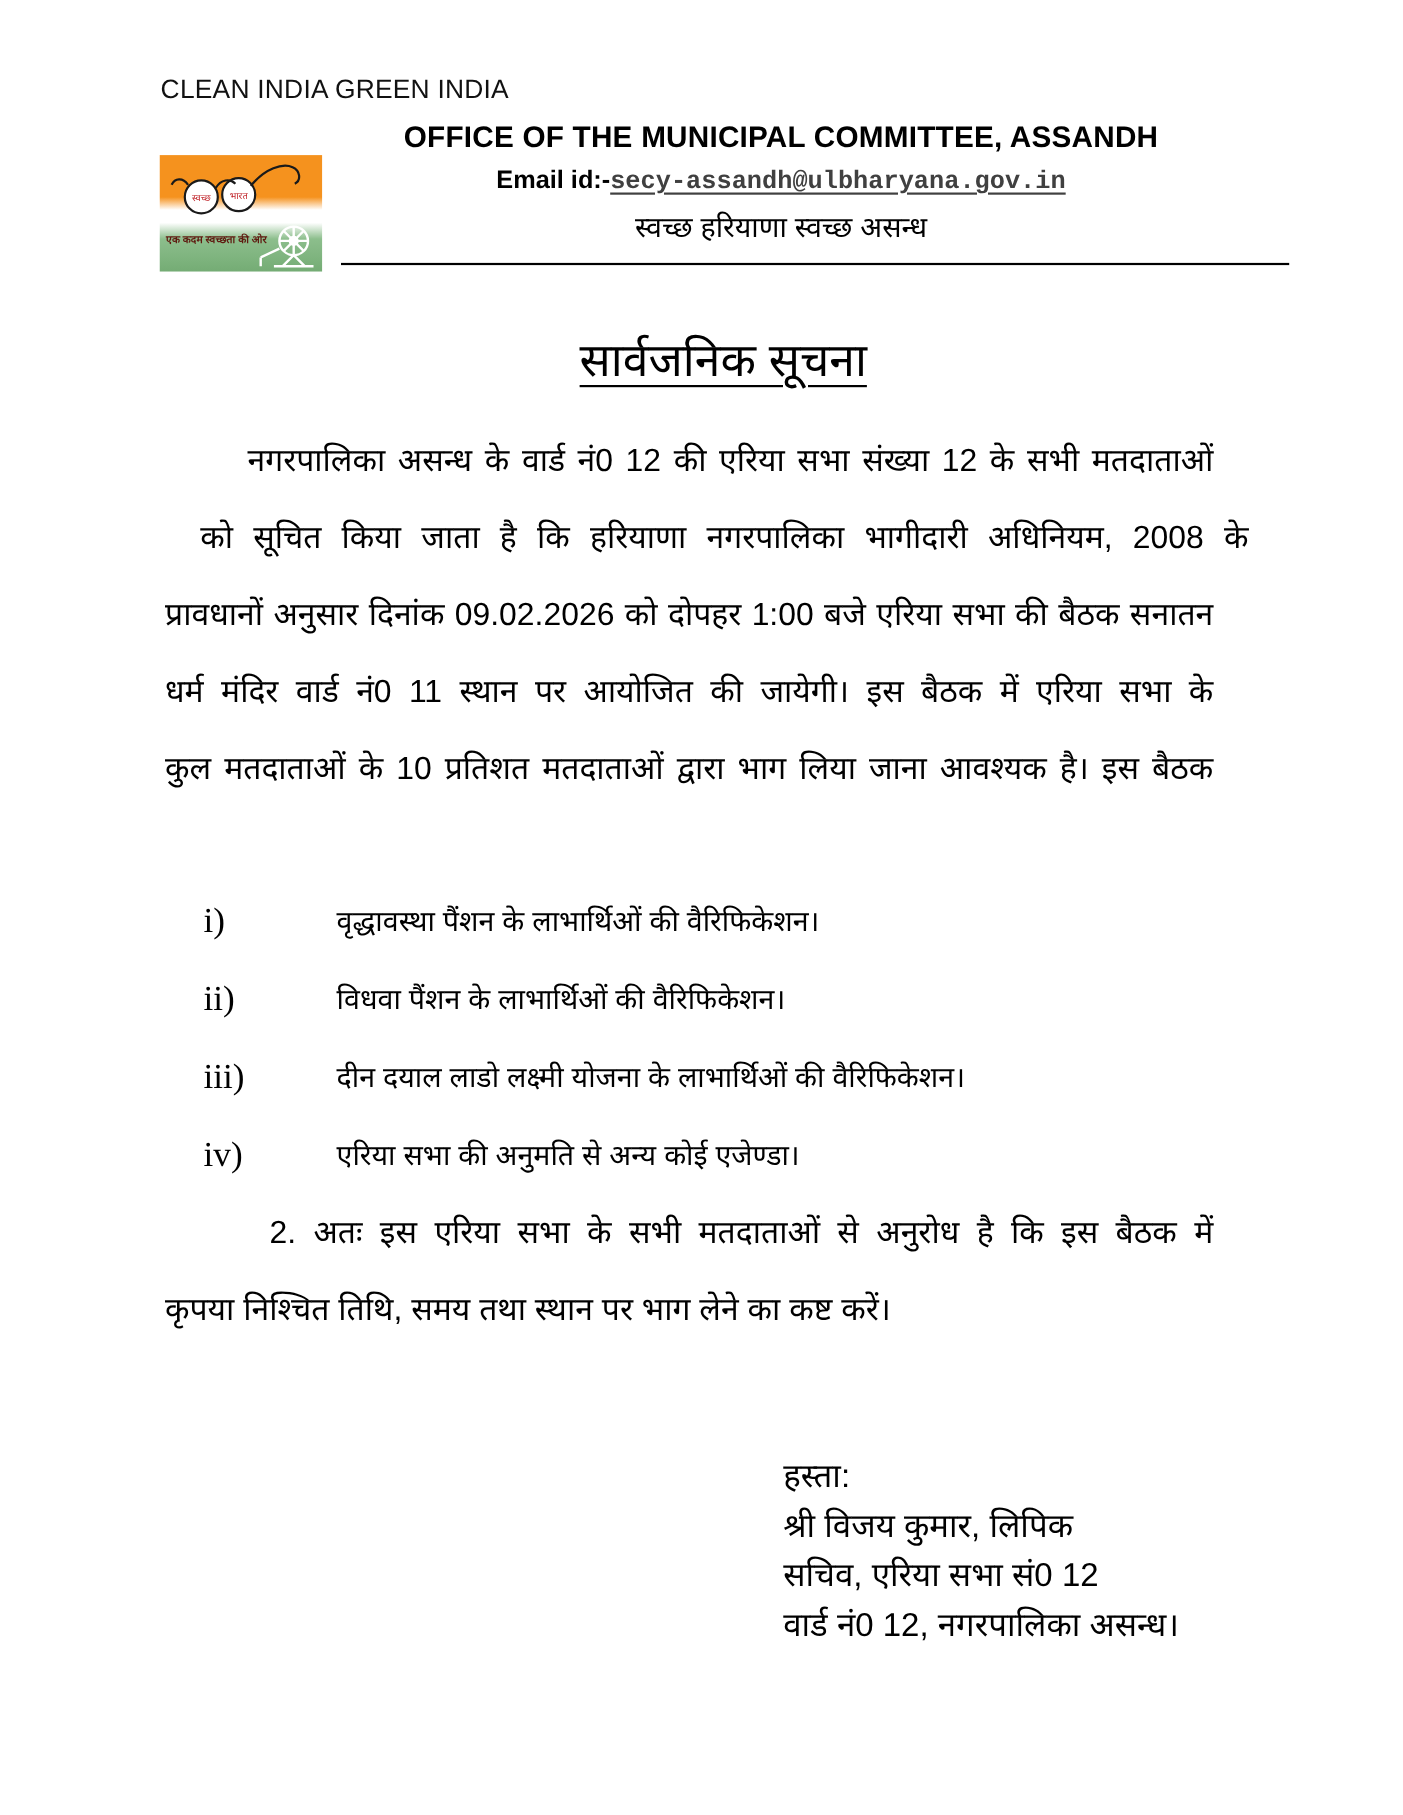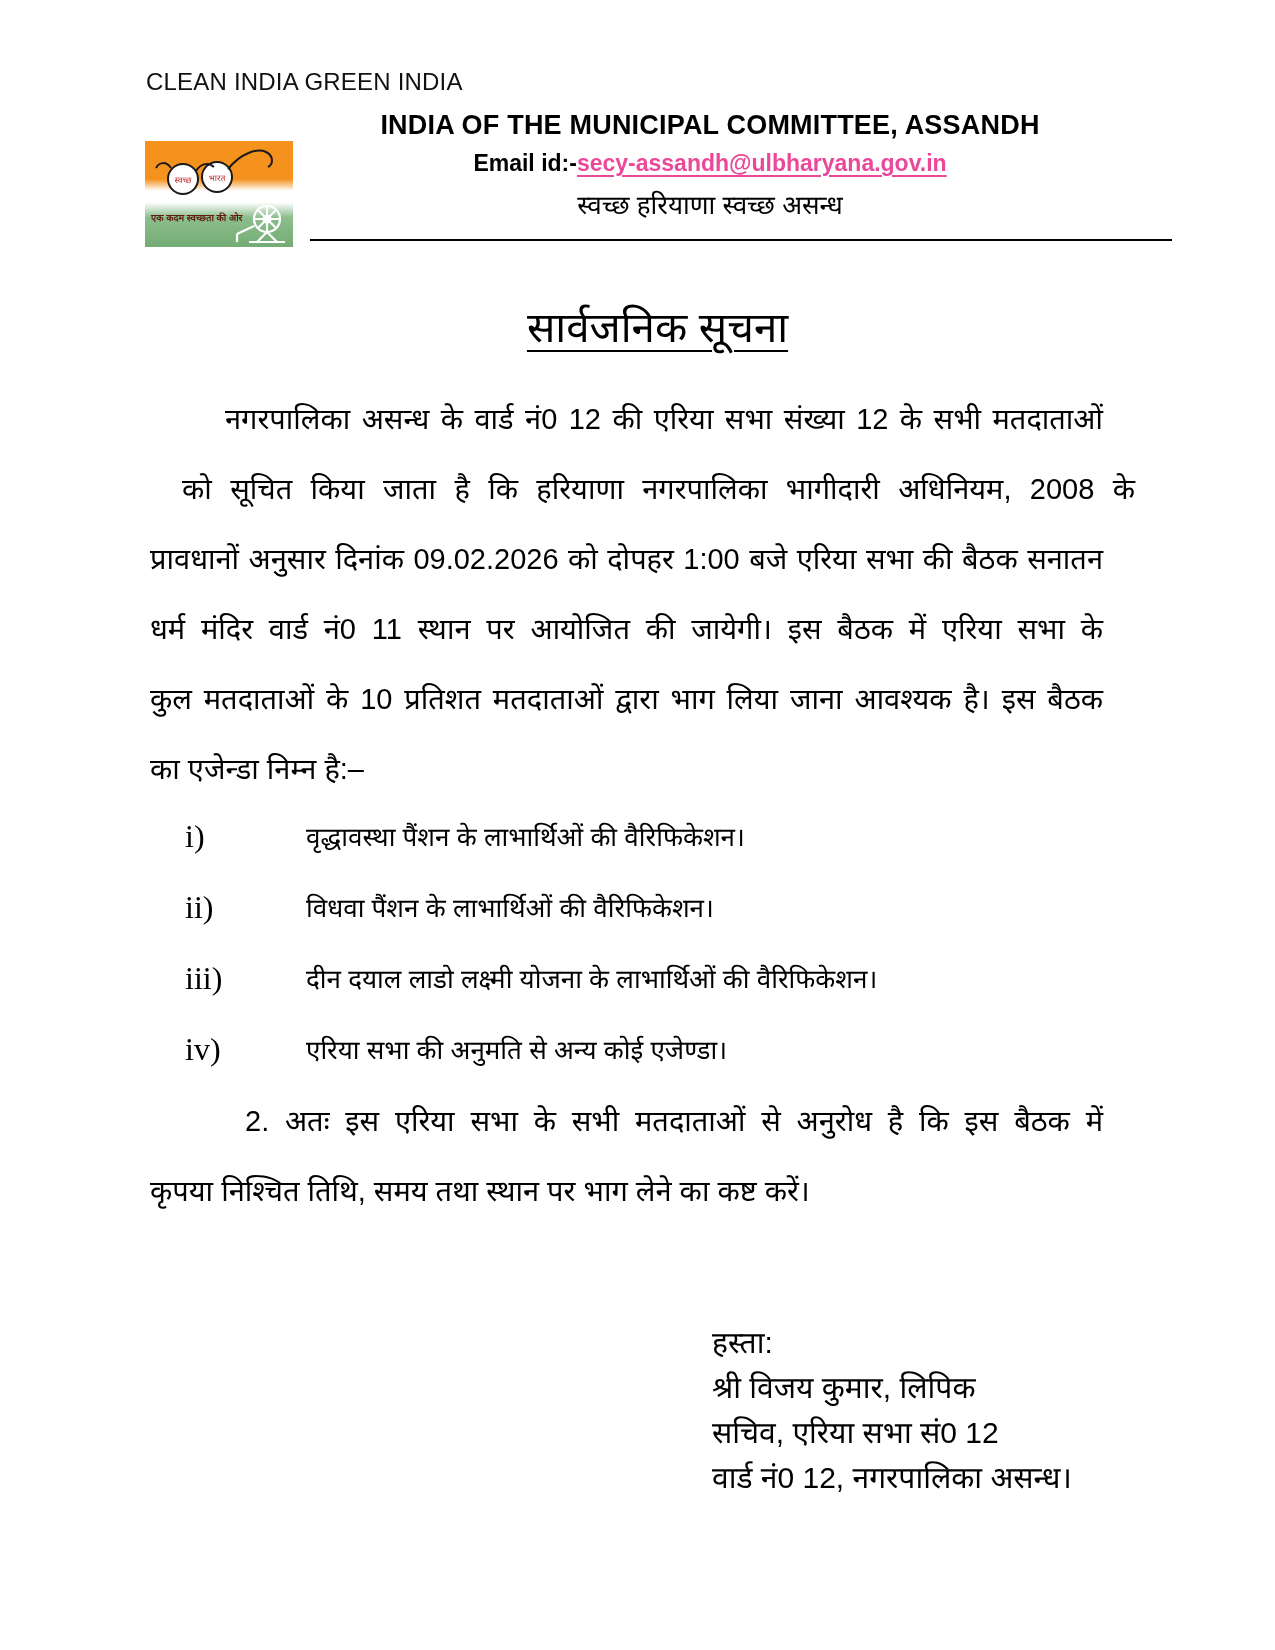--- a/index.html
+++ b/index.html
@@ -9,21 +9,21 @@
     color:#000; font-family:"Liberation Sans", sans-serif; overflow:hidden;
   }
   .tagline {
     position:absolute; left:146px; top:68px;
     font-size:24px; letter-spacing:0.2px; color:#111;
   }
   .logo { position:absolute; left:145px; top:141px; width:148px; height:106px; }
   .head-center { position:absolute; left:300px; top:110px; width:820px; text-align:center; }
   .office-title { font-size:27px; font-weight:bold; letter-spacing:0.2px; }
   .email-line { margin-top:9px; font-size:23px; font-weight:bold; }
-  .email-link { color:#ec4899; text-decoration:underline; text-underline-offset:4px; }
+  .email-link { color:#404040; text-decoration:underline; text-underline-offset:4px;font-family:Liberation Mono, monospace; }
   .hindi-subtitle { margin-top:9px; font-size:26px; }
   .header-rule { position:absolute; left:310px; top:239px; width:862px; border-top:2px solid #000; }
   .notice-title {
     position:absolute; left:20px; top:297px; width:1275px; text-align:center;
     font-size:42px;
   }
   .notice-title span { text-decoration:underline; text-decoration-thickness:2px; text-underline-offset:8px; }
   .bline {
     position:absolute; left:150px; width:953px; font-size:29px; line-height:42px;
     text-align:justify; text-align-last:justify;
@@ -72,35 +72,34 @@
         <circle cx="122" cy="78" r="13"></circle>
         <circle cx="122" cy="78" r="3.5"></circle>
         <path d="M122,65 L122,91 M109,78 L135,78 M113,69 L131,87 M131,69 L113,87"></path>
         <path d="M122,91 L112,101 M122,91 L132,101 M104,101 L140,101"></path>
         <path d="M109,85 L92,93 M92,93 L92,101"></path>
       </g>
     </svg>
   </div>
 
   <div class="head-center">
-    <div class="office-title">INDIA OF THE MUNICIPAL COMMITTEE, ASSANDH</div>
+    <div class="office-title">OFFICE OF THE MUNICIPAL COMMITTEE, ASSANDH</div>
     <div class="email-line"><span>Email id:-</span><a class="email-link" href="#">secy-assandh@ulbharyana.gov.in</a></div>
     <div class="hindi-subtitle">स्वच्छ हरियाणा स्वच्छ असन्ध</div>
   </div>
 
   <div class="header-rule"></div>
 
   <div class="notice-title"><span>सार्वजनिक सूचना</span></div>
 
   <div class="bline" style="top:398px; text-indent:75px;">नगरपालिका असन्ध के वार्ड नं0 12 की एरिया सभा संख्या 12 के सभी मतदाताओं</div>
   <div class="bline" style="top:468px;margin-left:32px;">को सूचित किया जाता है कि हरियाणा नगरपालिका भागीदारी अधिनियम, 2008 के</div>
   <div class="bline" style="top:538px;">प्रावधानों अनुसार दिनांक 09.02.2026 को दोपहर 1:00 बजे एरिया सभा की बैठक सनातन</div>
   <div class="bline" style="top:608px;">धर्म मंदिर वार्ड नं0 11 स्थान पर आयोजित की जायेगी। इस बैठक में एरिया सभा के</div>
   <div class="bline" style="top:678px;">कुल मतदाताओं के 10 प्रतिशत मतदाताओं द्वारा भाग लिया जाना आवश्यक है। इस बैठक</div>
-  <div class="bline last" style="top:748px;">का एजेन्डा निम्न है:–</div>
 
   <div class="agenda-row" style="top:818px;">
     <span class="agenda-num">i)</span>
     <span class="agenda-text">वृद्धावस्था पैंशन के लाभार्थिओं की वैरिफिकेशन।</span>
   </div>
   <div class="agenda-row" style="top:889px;">
     <span class="agenda-num">ii)</span>
     <span class="agenda-text">विधवा पैंशन के लाभार्थिओं की वैरिफिकेशन।</span>
   </div>
   <div class="agenda-row" style="top:1031px;">

